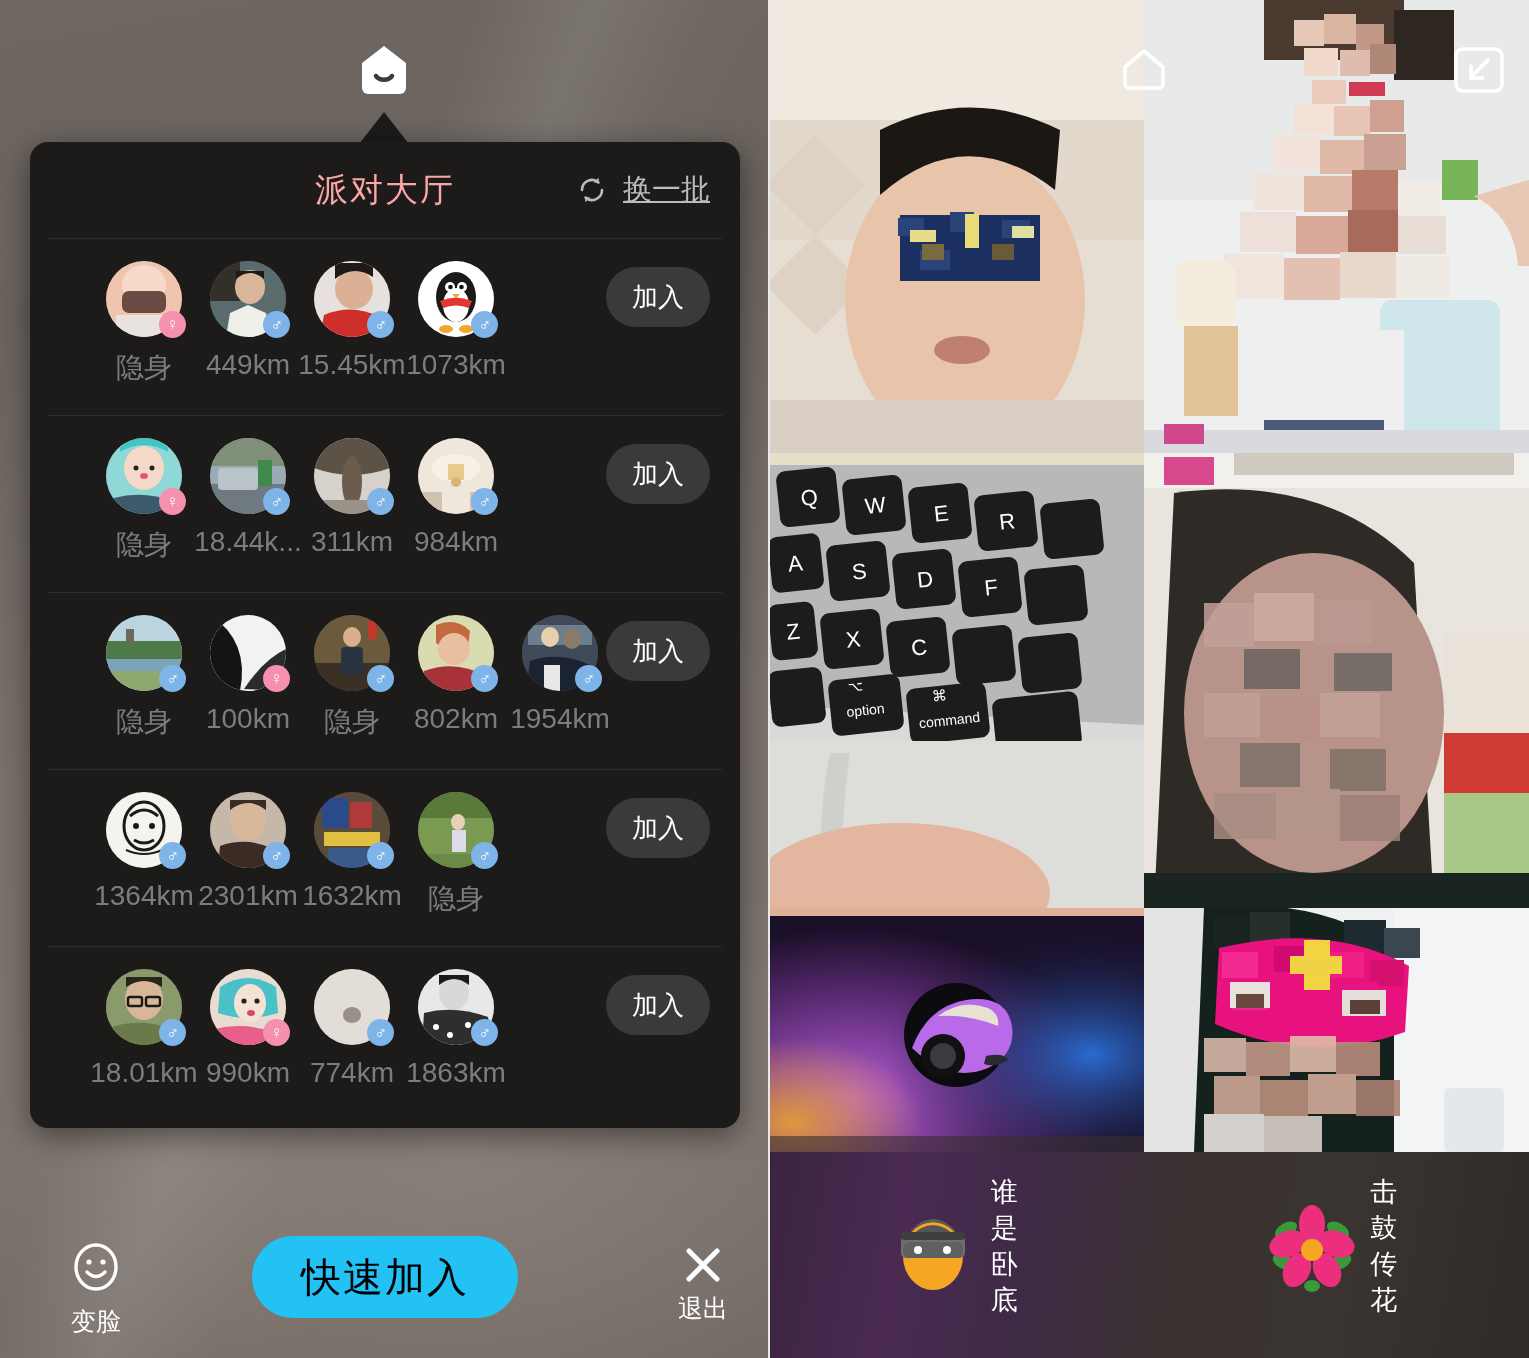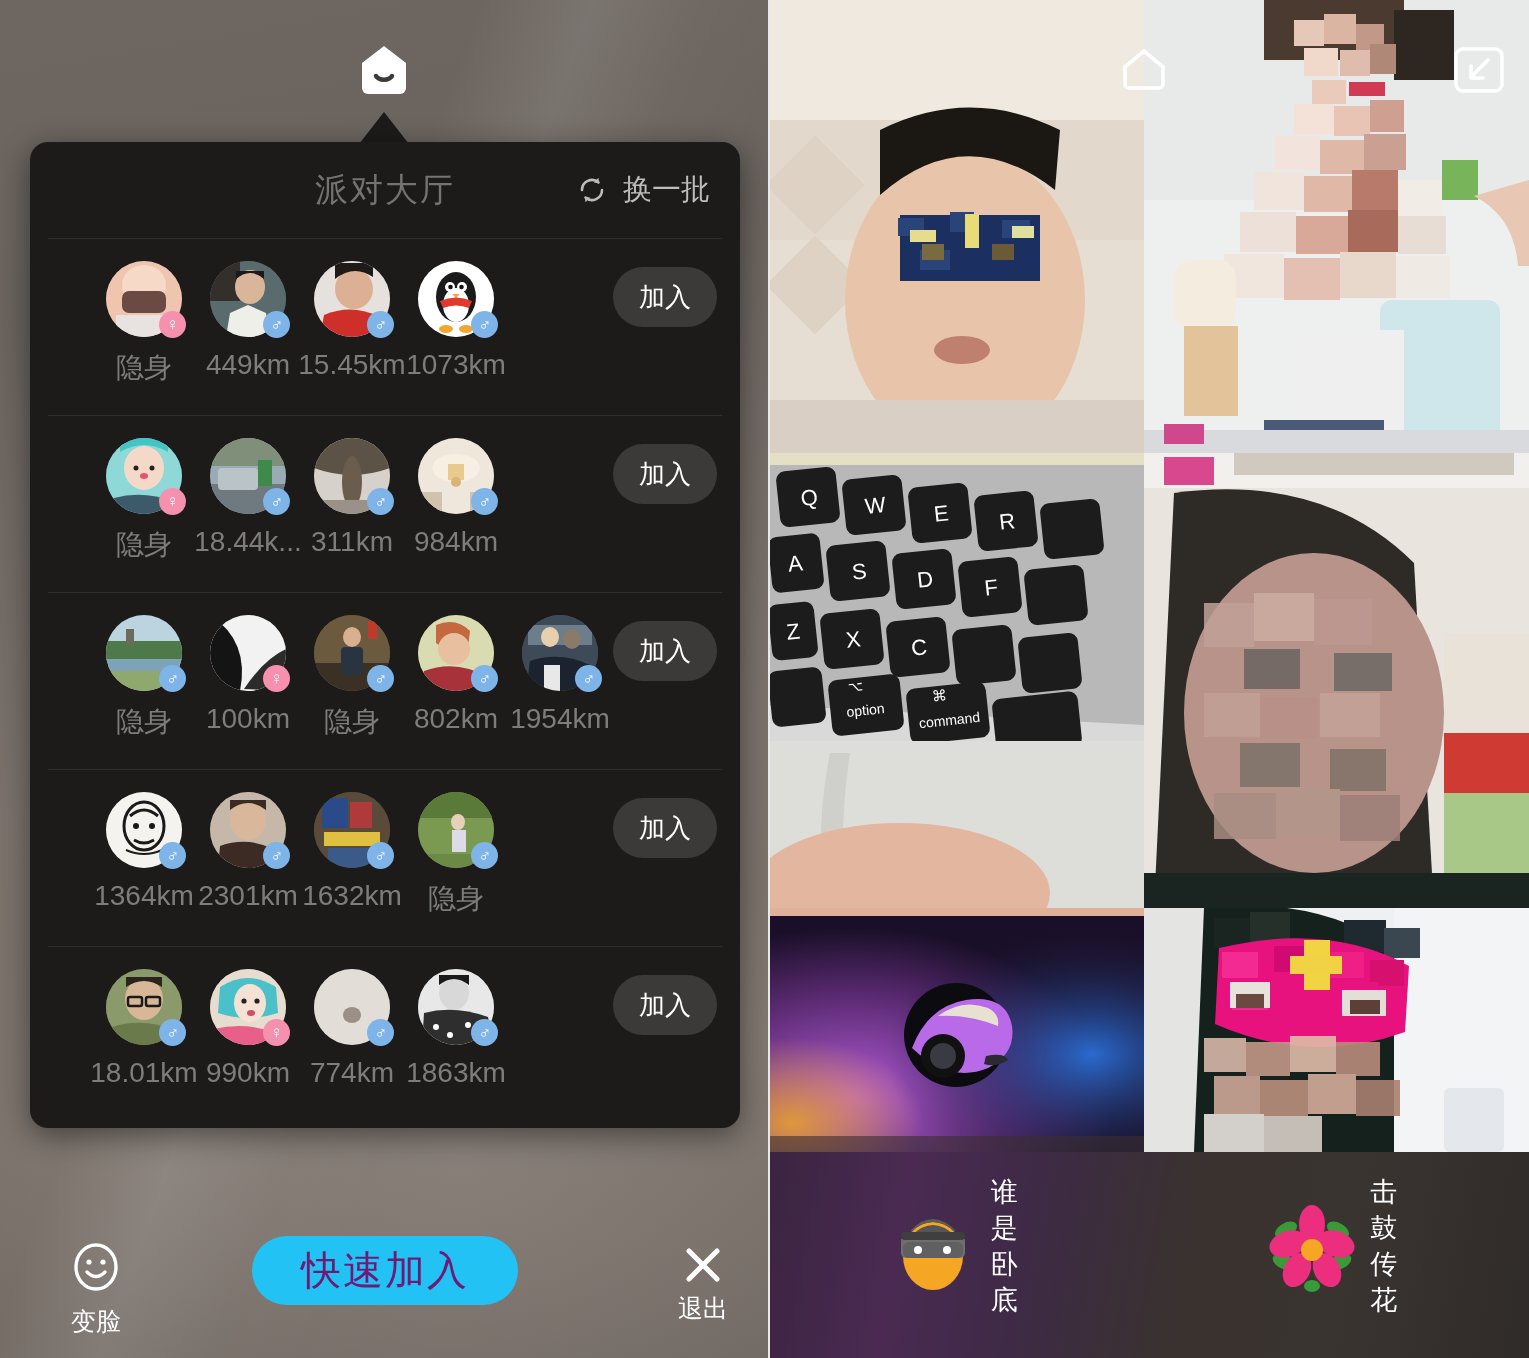--- a/index.html
+++ b/index.html
@@ -48,27 +48,28 @@
     border-right: 25px solid transparent;
     border-bottom: 32px solid #1c1b1a;
     z-index: 3;
   }
   .card-header {
     position: relative;
     height: 96px;
     display: flex; align-items: center; justify-content: center;
   }
   .card-title {
-    color: #737373; font-size: 33px; letter-spacing: 2px; font-weight: 400; text-align: center;
+    color: #fca5a5; font-size: 33px; letter-spacing: 2px; font-weight: 400; text-align: center;
   }
   .refresh-btn {
     position: absolute; right: 30px; top: 50%; transform: translateY(-50%);
     display: flex; align-items: center; gap: 16px;
     color: #bcbcbc; font-size: 29px;
     cursor: pointer;
+    text-decoration: underline;
   }
   .refresh-icon { width: 30px; height: 30px; display:block; }
 
   .divider { height: 1px; background: #2f2e2d; margin: 0 18px; }
 
   .party-row {
     position: relative;
     height: 176px;
     display: flex; align-items: flex-start;
     padding: 22px 0 0 62px;
@@ -93,21 +94,21 @@
     line-height: 1;
   }
   .gender.m { background: #7fb4e8; }
   .gender.f { background: #f591ae; }
   .dist {
     margin-top: 12px;
     color: #7d7d7d; font-size: 28px;
     white-space: nowrap;
   }
   .join-btn {
-    position: absolute; right: 23px; top: 28px;
+    position: absolute; right: 30px; top: 28px;
     width: 104px; height: 60px;
     background: #3b3a39;
     border-radius: 30px;
     color: #ffffff; font-size: 26px;
     display: flex; align-items: center; justify-content: center;
     cursor: pointer; border: none;
     font-family: inherit;
   }
 
   
@@ -117,23 +118,23 @@
   }
   .face-btn {
     position: absolute; left: 42px; top: 32px;
     display: flex; flex-direction: column; align-items: center; gap: 9px;
     cursor: pointer;
     margin-left: 29px;
   }
   .face-btn .lbl { color:#ffffff; font-size: 25px; }
   .quick-join {
     position: absolute; left: 50%; transform: translateX(-50%); top: 26px;
-    width: 266px; height: 69px;
+    width: 266px; height: 82px;
     background: #22c2f5; border: none; border-radius: 47px;
-    color: #701a75; font-size: 40px; letter-spacing: 2px;
+    color: #000000; font-size: 40px; letter-spacing: 2px;
     display: flex; align-items: center; justify-content: center;
     cursor: pointer; font-family: Liberation Sans, sans-serif;
   }
   .exit-btn {
     position: absolute; right: 42px; top: 32px;
     display: flex; flex-direction: column; align-items: center; 
     cursor: pointer;
   }
   .exit-btn .lbl { color:#ffffff; font-size: 25px; }
 

